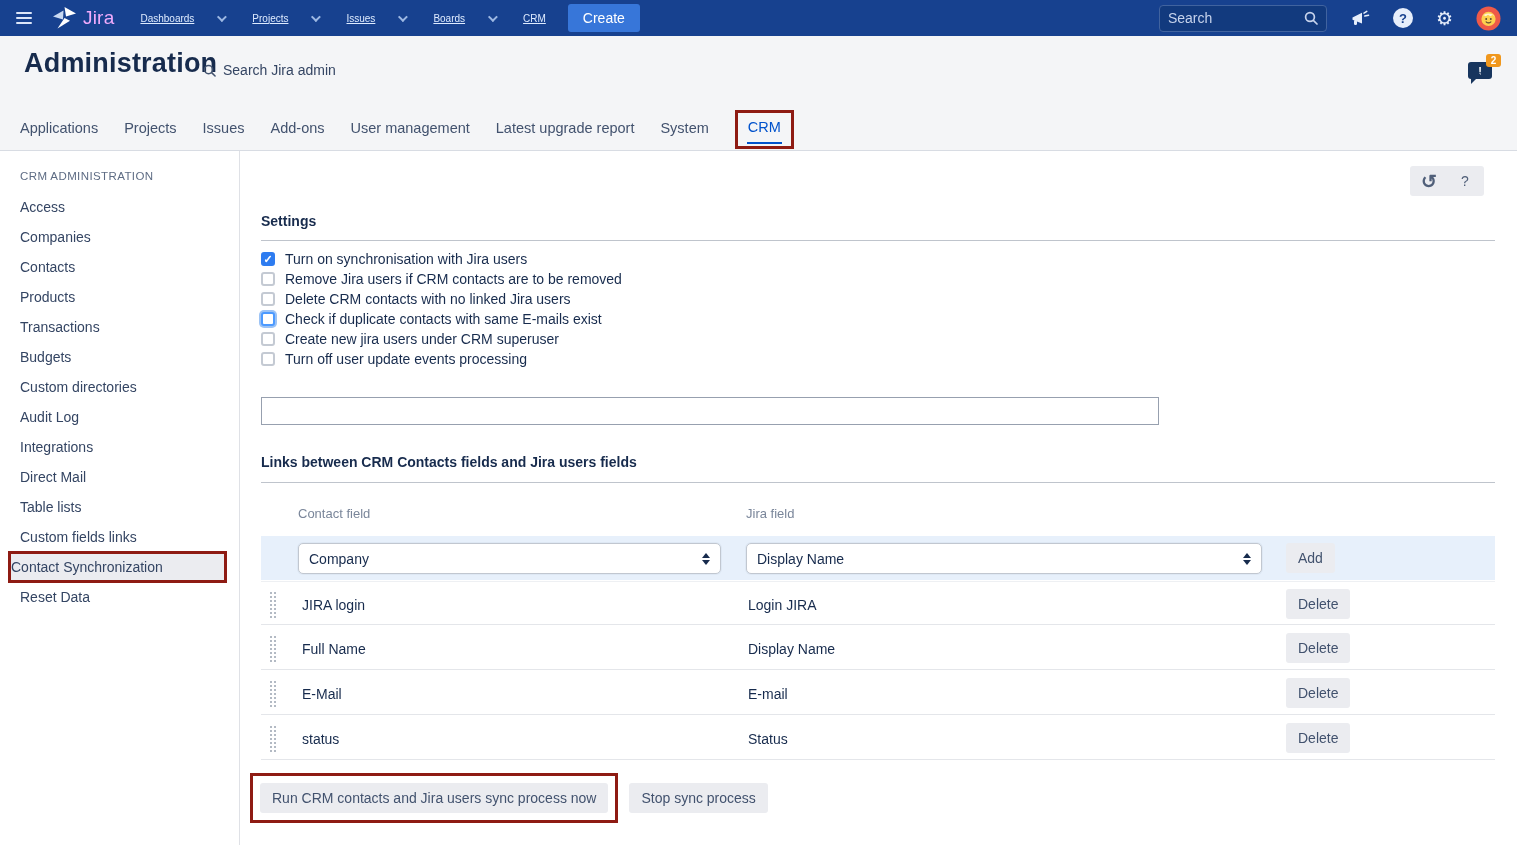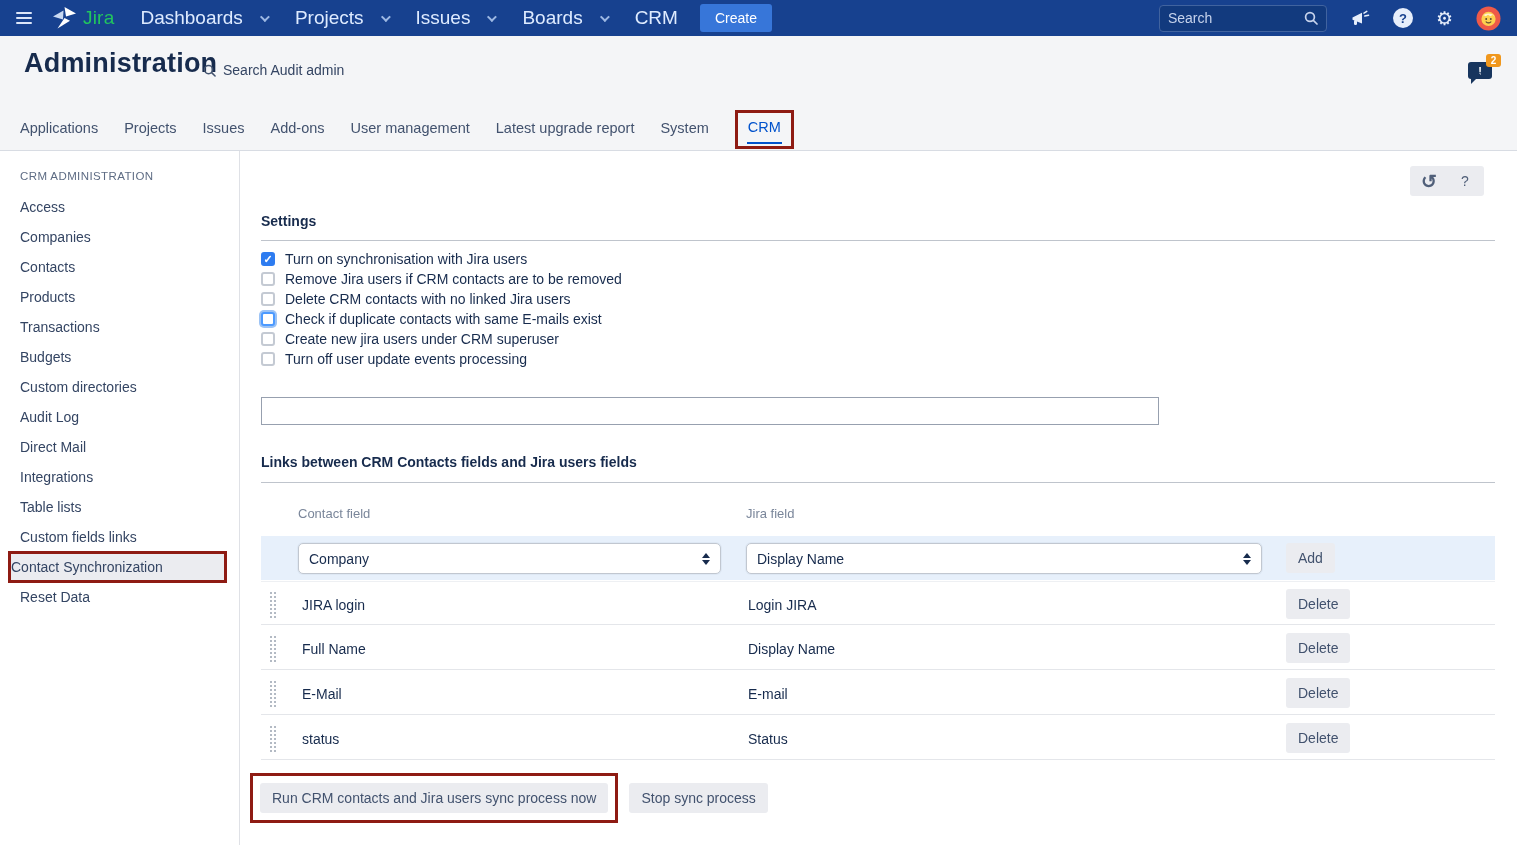--- a/index.html
+++ b/index.html
@@ -12,23 +12,23 @@
   }
 
   
   .topbar {
     position: absolute; left:0; top:0; width:1517px; height:36px;
     background:#17418f; display:flex; align-items:center; padding:0 16px;
   }
   .hamburger { width:16px; display:flex; flex-direction:column; gap:3px; cursor:pointer; margin-right:20px; }
   .hamburger i { display:block; height:2px; background:#dce6f9; border-radius:1px; }
   .brand { display:flex; align-items:center; gap:6px; margin-right:26px; }
-  .brand-text { color:#22c55e; font-size:19px; font-weight:500; letter-spacing:.2px; }
+  .brand-text { color:#f0abfc; font-size:19px; font-weight:500; letter-spacing:.2px; }
   .nav-menu { display:flex; align-items:center; gap:28px; }
-  .nav-item { display:flex; align-items:center; gap:17px; color:#deebff; font-size:19px; font-weight:500; cursor:pointer; }
+  .nav-item { display:flex; align-items:center; gap:23px; color:#deebff; font-size:10px; font-weight:500; cursor:pointer;text-decoration:underline; }
   .chev { width:7px; height:7px; border-right:2px solid #9db8e3; border-bottom:2px solid #9db8e3; transform:rotate(45deg) translateY(-2px); }
   .create-btn {
     margin-left:22px; background:#3776d9; color:#fff; font-size:14px; font-weight:500;
     padding:6px 15px; border-radius:3px; border:none; cursor:pointer;
   }
   .topbar-right { margin-left:auto; display:flex; align-items:center; gap:23px; }
   .nav-search {
     display:flex; align-items:center; width:168px; height:27px;
     background:#123a7e; border:1px solid #41639f; border-radius:4px; padding:0 8px;
   }
@@ -229,21 +229,21 @@
     </div>
   </nav>
 
   <header class="admin-header">
     <h1 class="admin-title">Administration</h1>
     <div class="admin-search">
       <svg width="13" height="13" viewBox="0 0 14 14">
         <circle cx="6" cy="6" r="4.4" fill="none" stroke="#42526e" stroke-width="1.6"></circle>
         <line x1="9.3" y1="9.3" x2="13" y2="13" stroke="#42526e" stroke-width="1.6" stroke-linecap="round"></line>
       </svg>
-      <span>Search Audit admin</span>
+      <span>Search Jira admin</span>
     </div>
     <div class="notif">
       <span class="notif-bang">!</span>
       <span class="notif-badge">2</span>
     </div>
   </header>
 
   <div class="tabs">
     <span class="tab">Applications</span>
     <span class="tab">Projects</span>
@@ -261,22 +261,22 @@
     <div class="sb-header">CRM ADMINISTRATION</div>
     <ul class="sb-list">
       <li>Access</li>
       <li>Companies</li>
       <li>Contacts</li>
       <li>Products</li>
       <li>Transactions</li>
       <li>Budgets</li>
       <li>Custom directories</li>
       <li>Audit Log</li>
+      <li>Integrations</li>
       <li>Direct Mail</li>
-      <li>Integrations</li>
       <li>Table lists</li>
       <li>Custom fields links</li>
       <li class="active">Contact Synchronization</li>
       <li>Reset Data</li>
     </ul>
   </aside>
 
   <main class="main">
 
     <div class="top-actions">

